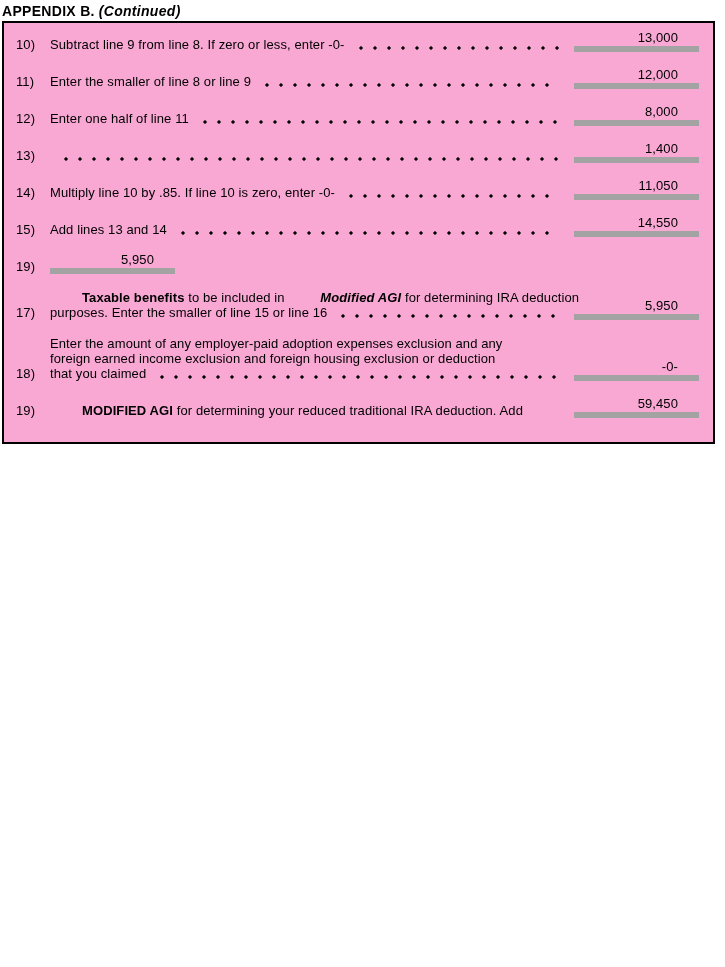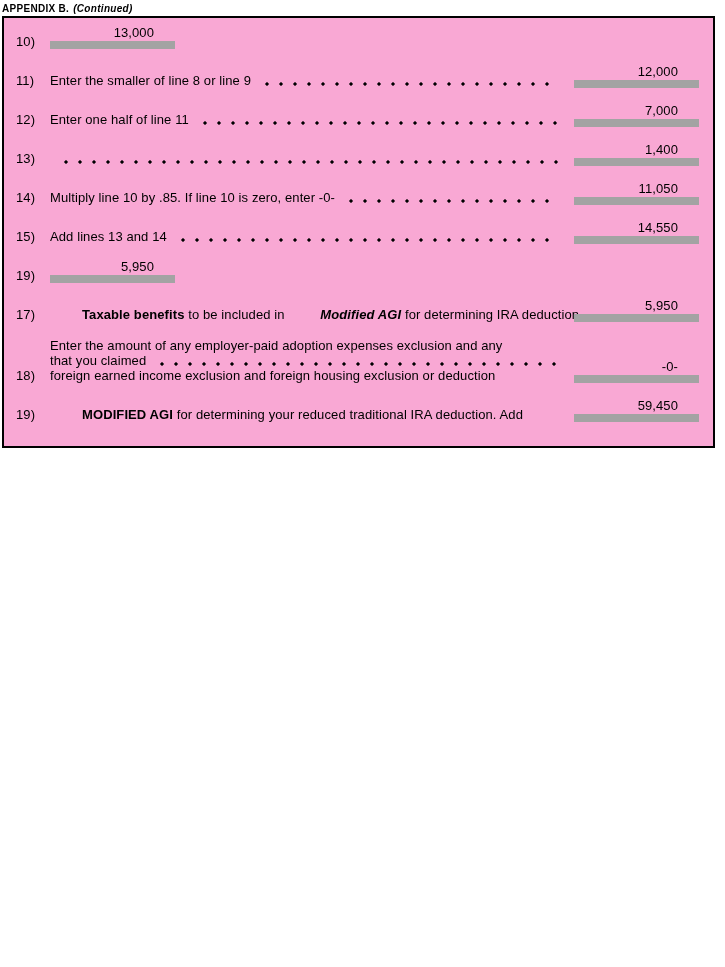--- a/index.html
+++ b/index.html
@@ -7,21 +7,21 @@
   body {
     width: 725px; height: 967px;
     font-family: "Liberation Sans", sans-serif;
     color: #000;
     overflow: hidden;
   }
   .page { position: relative; width: 725px; height: 967px; background: #fff; }
 
   .header {
     padding: 3px 0 0 2px;
-    font-size: 10px;
+    font-size: 14px;
     font-weight: bold;
     letter-spacing: 0.3px;
     white-space: nowrap;
   }
   .header .cont { font-style: italic; margin-left: 4px; }
 
   .box {
     margin-left: 2px;
     margin-top: 2px;
     width: 713px;
@@ -54,61 +54,67 @@
     margin: 0 15px 0 9px;
     background-image: radial-gradient(circle, #000 1.5px, transparent 1.7px);
     background-size: 14px 6px;
     background-repeat: repeat-x;
     background-position: left bottom 1px;
   }
 
   .amount {
     flex: none;
     width: 125px;
-    border-bottom: 8px solid #a3a3a3;
+    border-bottom: 6px solid #a3a3a3;
     text-align: right;
     padding-right: 21px;
     padding-bottom: 1px;
     line-height: 14px;
   }
 </style>
 </head>
 <body>
 
 <div class="page">
 
   <div class="header">
     <span>APPENDIX B.</span><span class="cont">(Continued)</span>
   </div>
 
   <div class="box">
     <div id="rows-host">
         <div class="row">
           <div class="num">10)</div>
+          <div class="desc">
+            <div class="dline last">
+              <span class="textwrap"><span>Subtract line 9 from line 8. If zero or less, enter -0-</span></span>
+              <div class="leader"></div>
+            </div>
+          </div>
           <div class="amount">13,000</div>
         </div>
         <div class="row">
           <div class="num">11)</div>
           <div class="desc">
             <div class="dline last">
               <span class="textwrap"><span>Enter the smaller of line 8 or line 9</span></span>
               <div class="leader"></div>
             </div>
           </div>
           <div class="amount">12,000</div>
         </div>
         <div class="row">
           <div class="num">12)</div>
           <div class="desc">
             <div class="dline last">
               <span class="textwrap"><span>Enter one half of line 11</span></span>
               <div class="leader"></div>
             </div>
           </div>
-          <div class="amount">7,000</div>
+          <div class="amount">8,000</div>
         </div>
         <div class="row">
           <div class="num">13)</div>
           <div class="desc">
             <div class="dline last">
               <div class="leader"></div>
             </div>
           </div>
           <div class="amount">1,400</div>
         </div>
@@ -133,32 +139,36 @@
           <div class="amount">14,550</div>
         </div>
         <div class="row">
           <div class="num">19)</div>
           <div class="amount">5,950</div>
         </div>
         <div class="row">
           <div class="num">17)</div>
           <div class="desc">
             <div class="dline"><span class="textwrap"><span class="b">Taxable benefits</span><span> to be included in </span><span class="b i">Modified AGI</span><span> for determining IRA deduction</span></span></div>
+            <div class="dline last">
+              <span class="textwrap"><span>purposes. Enter the smaller of line 15 or line 16</span></span>
+              <div class="leader"></div>
+            </div>
           </div>
           <div class="amount">5,950</div>
         </div>
         <div class="row">
           <div class="num">18)</div>
           <div class="desc">
             <div class="dline"><span class="textwrap"><span>Enter the amount of any employer-paid adoption expenses exclusion and any</span></span></div>
+            <div class="dline"><span class="textwrap"><span>foreign earned income exclusion and foreign housing exclusion or deduction</span></span></div>
             <div class="dline last">
               <span class="textwrap"><span>that you claimed</span></span>
               <div class="leader"></div>
             </div>
-            <div class="dline"><span class="textwrap"><span>foreign earned income exclusion and foreign housing exclusion or deduction</span></span></div>
           </div>
           <div class="amount">-0-</div>
         </div>
         <div class="row">
           <div class="num">19)</div>
           <div class="desc">
             <div class="dline"><span class="textwrap"><span class="b">MODIFIED AGI</span><span> for determining your reduced traditional IRA deduction. Add</span></span></div>
           </div>
           <div class="amount">59,450</div>
         </div>

